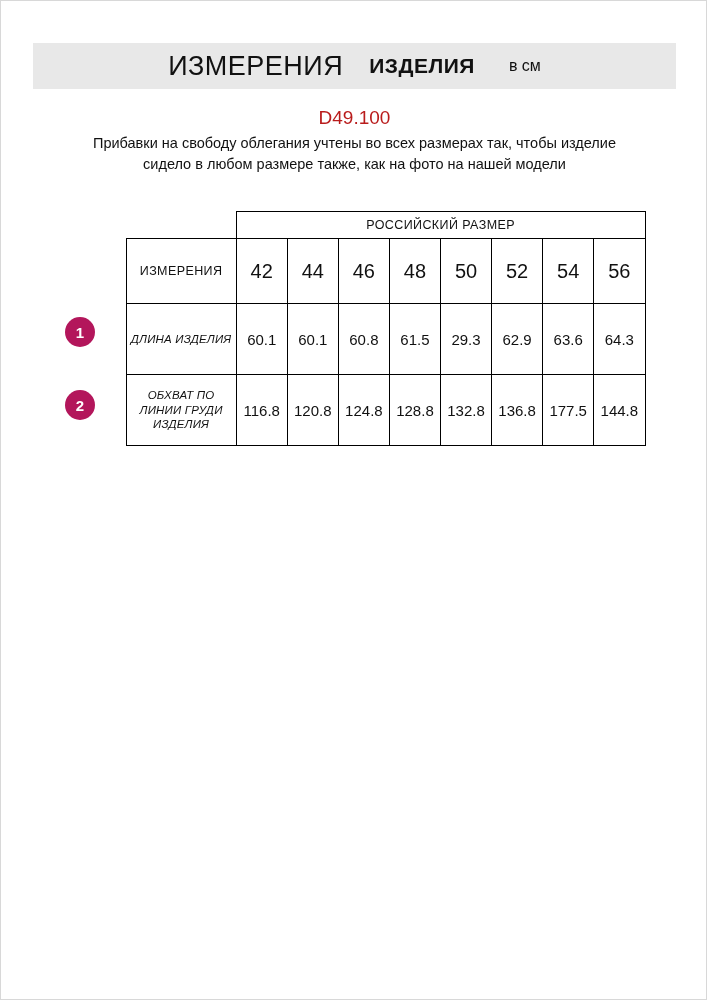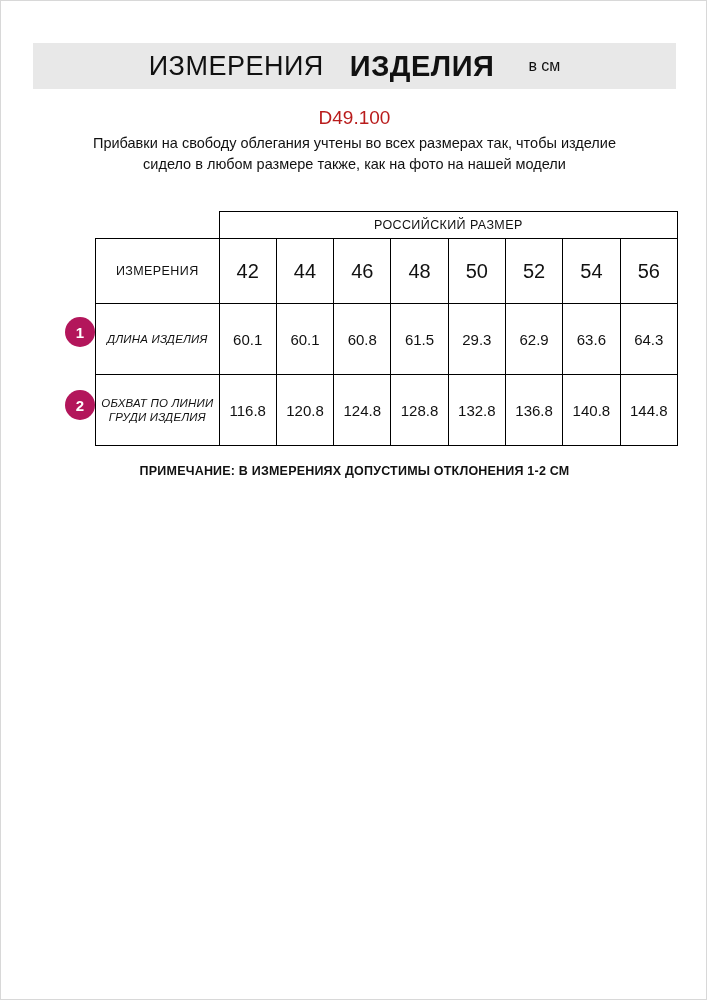--- a/index.html
+++ b/index.html
@@ -39,21 +39,21 @@
     align-items: center;
     justify-content: center;
     gap: 26px;
   }
   .header-title-1 {
     font-size: 27px;
     letter-spacing: 0.5px;
     color: #111;
   }
   .header-title-2 {
-    font-size: 29px;
+    font-size: 21px;
     font-weight: bold;
     letter-spacing: 0.5px;
     color: #111;
   }
   .header-unit {
     font-size: 16px;
     color: #111;
     padding-left: 8px;
   }
   
@@ -72,21 +72,21 @@
     padding: 0 58px;
   }
   
   .table-wrap {
     margin-top: 36px;
     position: relative;
     padding-left: 62px;
   }
   table.sizes {
     border-collapse: collapse;
-    width: 583px;
+    width: 520px;
     margin: 0 auto;
     table-layout: fixed;
   }
   table.sizes td, table.sizes th {
     border: 1px solid #000;
     text-align: center;
     vertical-align: middle;
     font-weight: normal;
     color: #111;
   }
@@ -212,23 +212,22 @@
             <td class="val">64.3</td>
           </tr>
           <tr class="row-2">
             <td class="row-label">ОБХВАТ ПО ЛИНИИ ГРУДИ ИЗДЕЛИЯ</td>
             <td class="val">116.8</td>
             <td class="val">120.8</td>
             <td class="val">124.8</td>
             <td class="val">128.8</td>
             <td class="val">132.8</td>
             <td class="val">136.8</td>
-            <td class="val">140.8</td>
+            <td class="val">177.5</td>
             <td class="val">144.8</td>
           </tr>
         </tbody>
       </table>
     </div>
 
-    <div class="note">ПРИМЕЧАНИЕ: В ИЗМЕРЕНИЯХ ДОПУСТИМЫ ОТКЛОНЕНИЯ 1-2 СМ</div>
 
   </div>
 </div>
 
 </body></html>

